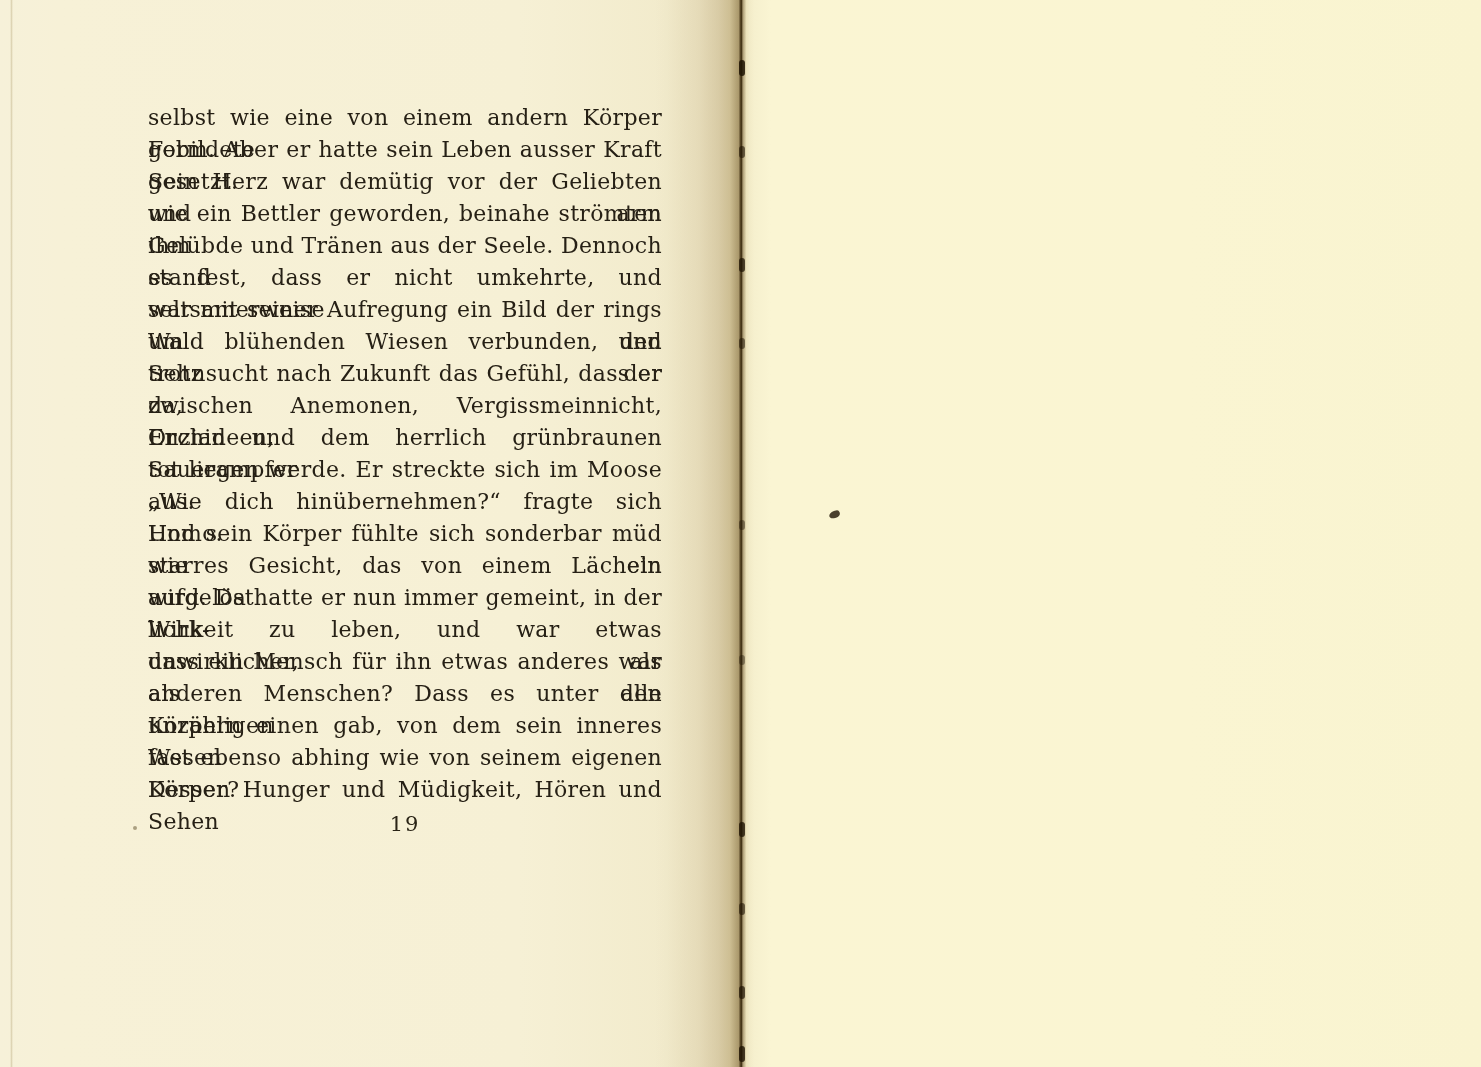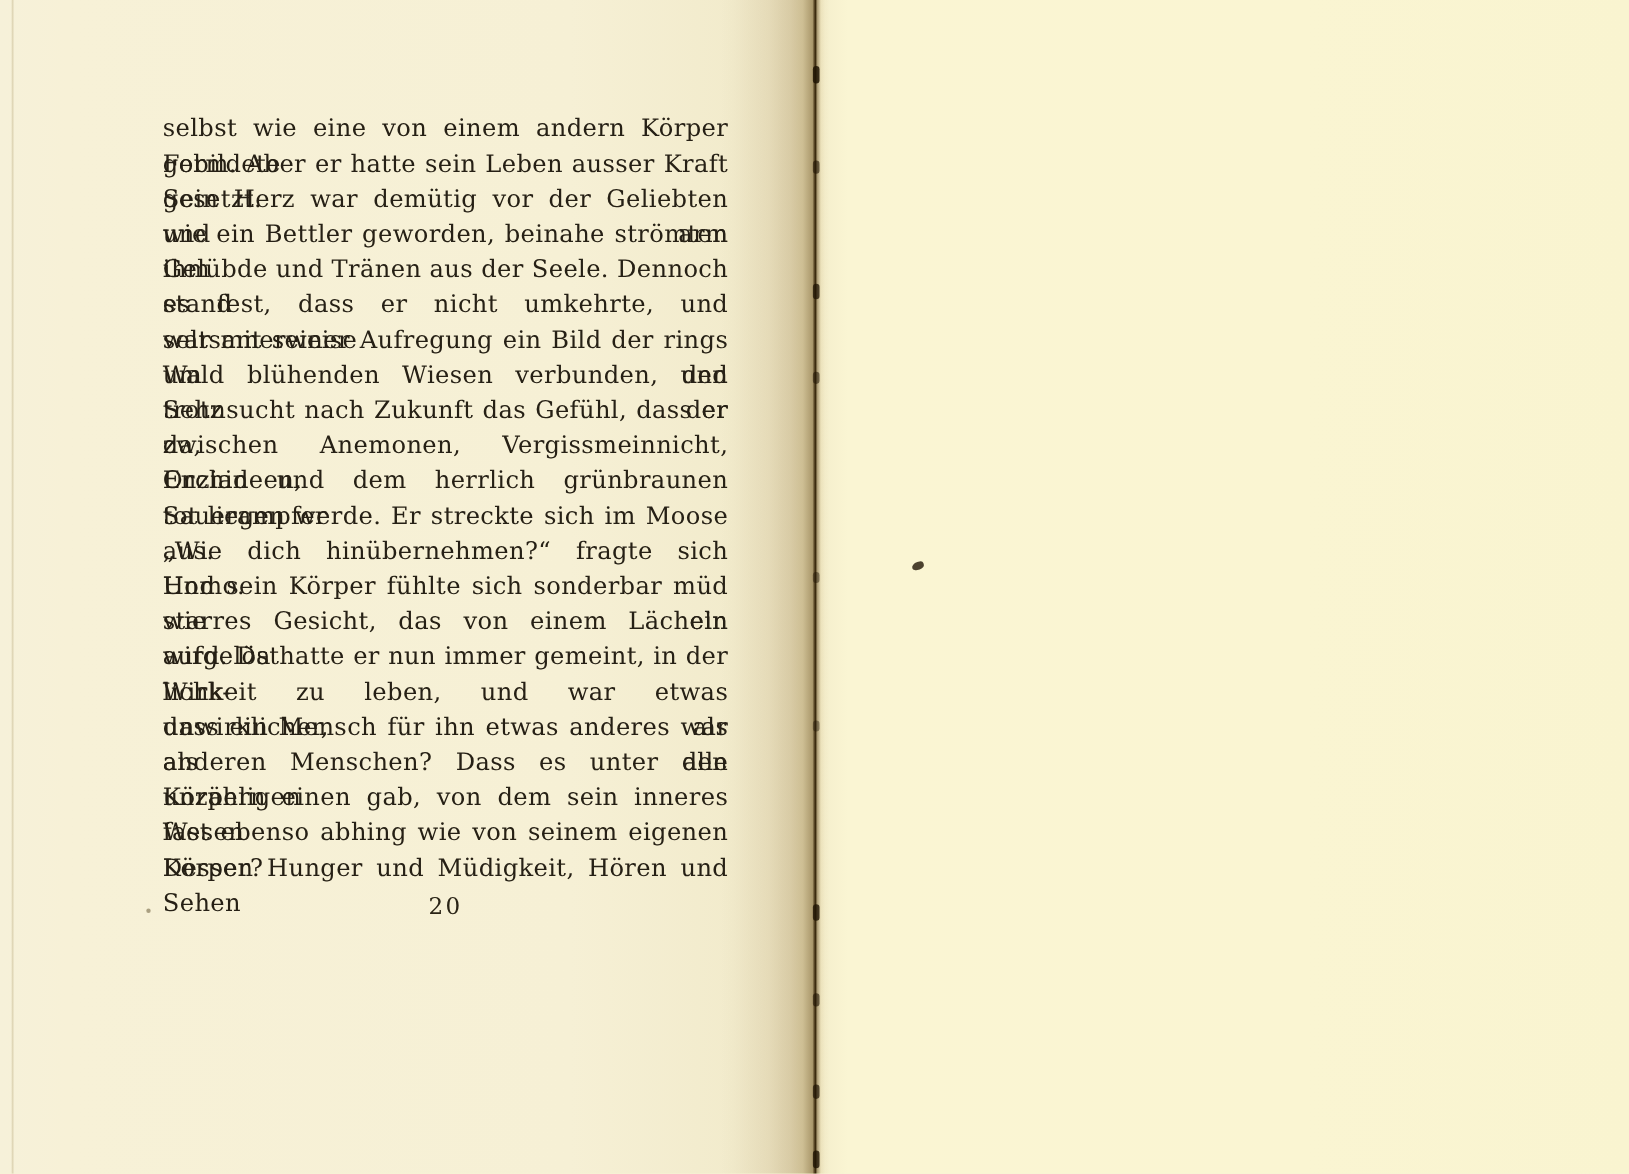--- a/index.html
+++ b/index.html
@@ -113,21 +113,21 @@
         <div class="line">Und sein Körper fühlte sich sonderbar müd wie ein</div>
         <div class="line">starres Gesicht, das von einem Lächeln aufgelöst</div>
         <div class="line">wird. Da hatte er nun immer gemeint, in der Wirk-</div>
         <div class="line">lichkeit zu leben, und war etwas unwirklicher, als</div>
         <div class="line">dass ein Mensch für ihn etwas anderes war als alle</div>
         <div class="line">anderen Menschen? Dass es unter den unzähligen</div>
         <div class="line">Körpern einen gab, von dem sein inneres Wesen</div>
         <div class="line">fast ebenso abhing wie von seinem eigenen Körper?</div>
         <div class="line">Dessen Hunger und Müdigkeit, Hören und Sehen</div>
       </div>
-    <div class="folio folio-left">20</div>
+    <div class="folio folio-left">19</div>
     <div class="speck" style="left:133px; top:826px; width:4px; height:4px;"></div>
   </div>
 
   <div class="page page-right">
     
     
     
   </div>
 
   <div class="ink-fleck"></div>

